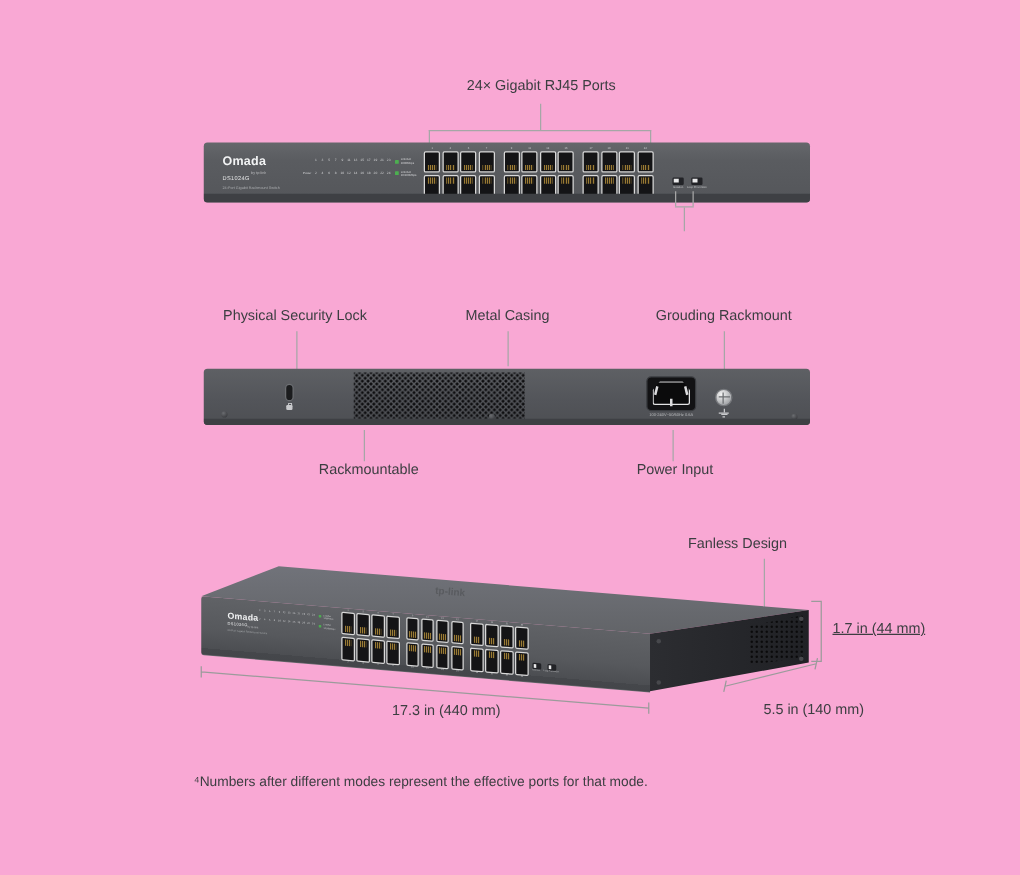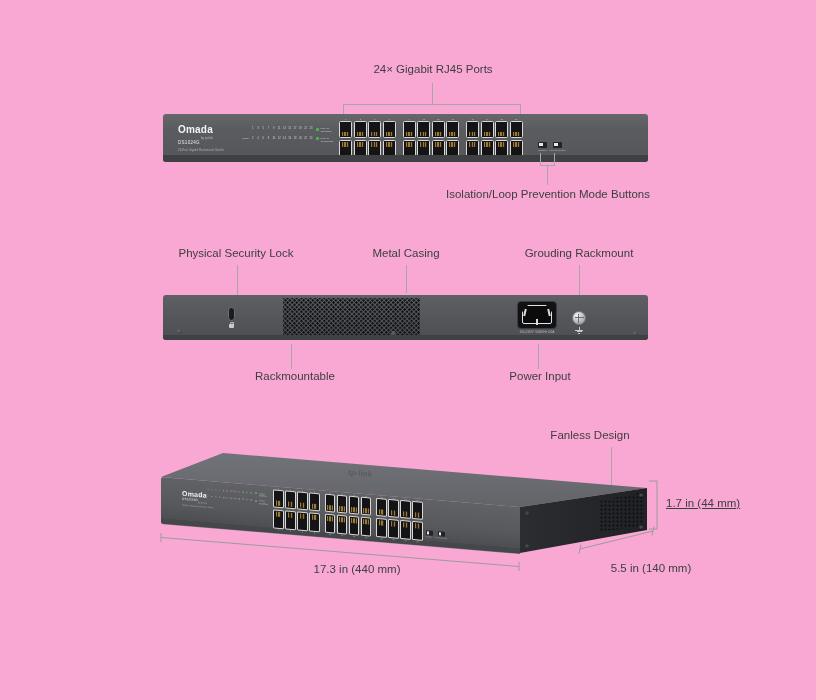--- a/index.html
+++ b/index.html
@@ -286,21 +286,20 @@
         <div class="mode-lbl">Loop Prevention</div>
       </div>
     </div>
     <div class="panel-strip"></div>
   </div>
 
   <div class="cline" style="left:540px;top:153px;width:1px;height:12px;"></div>
   <div class="cline" style="left:554px;top:153px;width:1px;height:12px;"></div>
   <div class="cline" style="left:540px;top:165px;width:15px;height:1px;"></div>
   <div class="cline" style="left:547px;top:166px;width:1px;height:19px;"></div>
-  <div class="lbl" style="left:408px;top:188px;width:280px;">Isolation/Loop Prevention Mode Buttons</div>
 
   <div class="lbl" style="left:146px;top:247px;width:180px;">Physical Security Lock</div>
   <div class="lbl" style="left:346px;top:247px;width:120px;">Metal Casing</div>
   <div class="lbl" style="left:509px;top:247px;width:140px;">Grouding Rackmount</div>
   <div class="cline" style="left:237px;top:265px;width:1px;height:39px;"></div>
   <div class="cline" style="left:406px;top:265px;width:1px;height:28px;"></div>
   <div class="cline" style="left:579px;top:265px;width:1px;height:37px;"></div>
 
   <div class="panel" id="back-panel">
     <div class="lock-slot"></div>
@@ -507,13 +506,14 @@
         <div class="msw"></div>
         <div class="mode-lbl">Loop Prevention</div>
       </div>
     </div>
   </div>
 
   <div class="lbl" style="left:666px;top:497px;text-align:left;text-decoration:underline;">1.7 in (44 mm)</div>
   <div class="lbl" style="left:277px;top:563px;width:160px;">17.3 in (440 mm)</div>
   <div class="lbl" style="left:571px;top:562px;width:160px;">5.5 in (140 mm)</div>
 
+  <div class="footnote">⁴Numbers after different modes represent the effective ports for that mode.</div>
 </div>
 
 </body></html>

